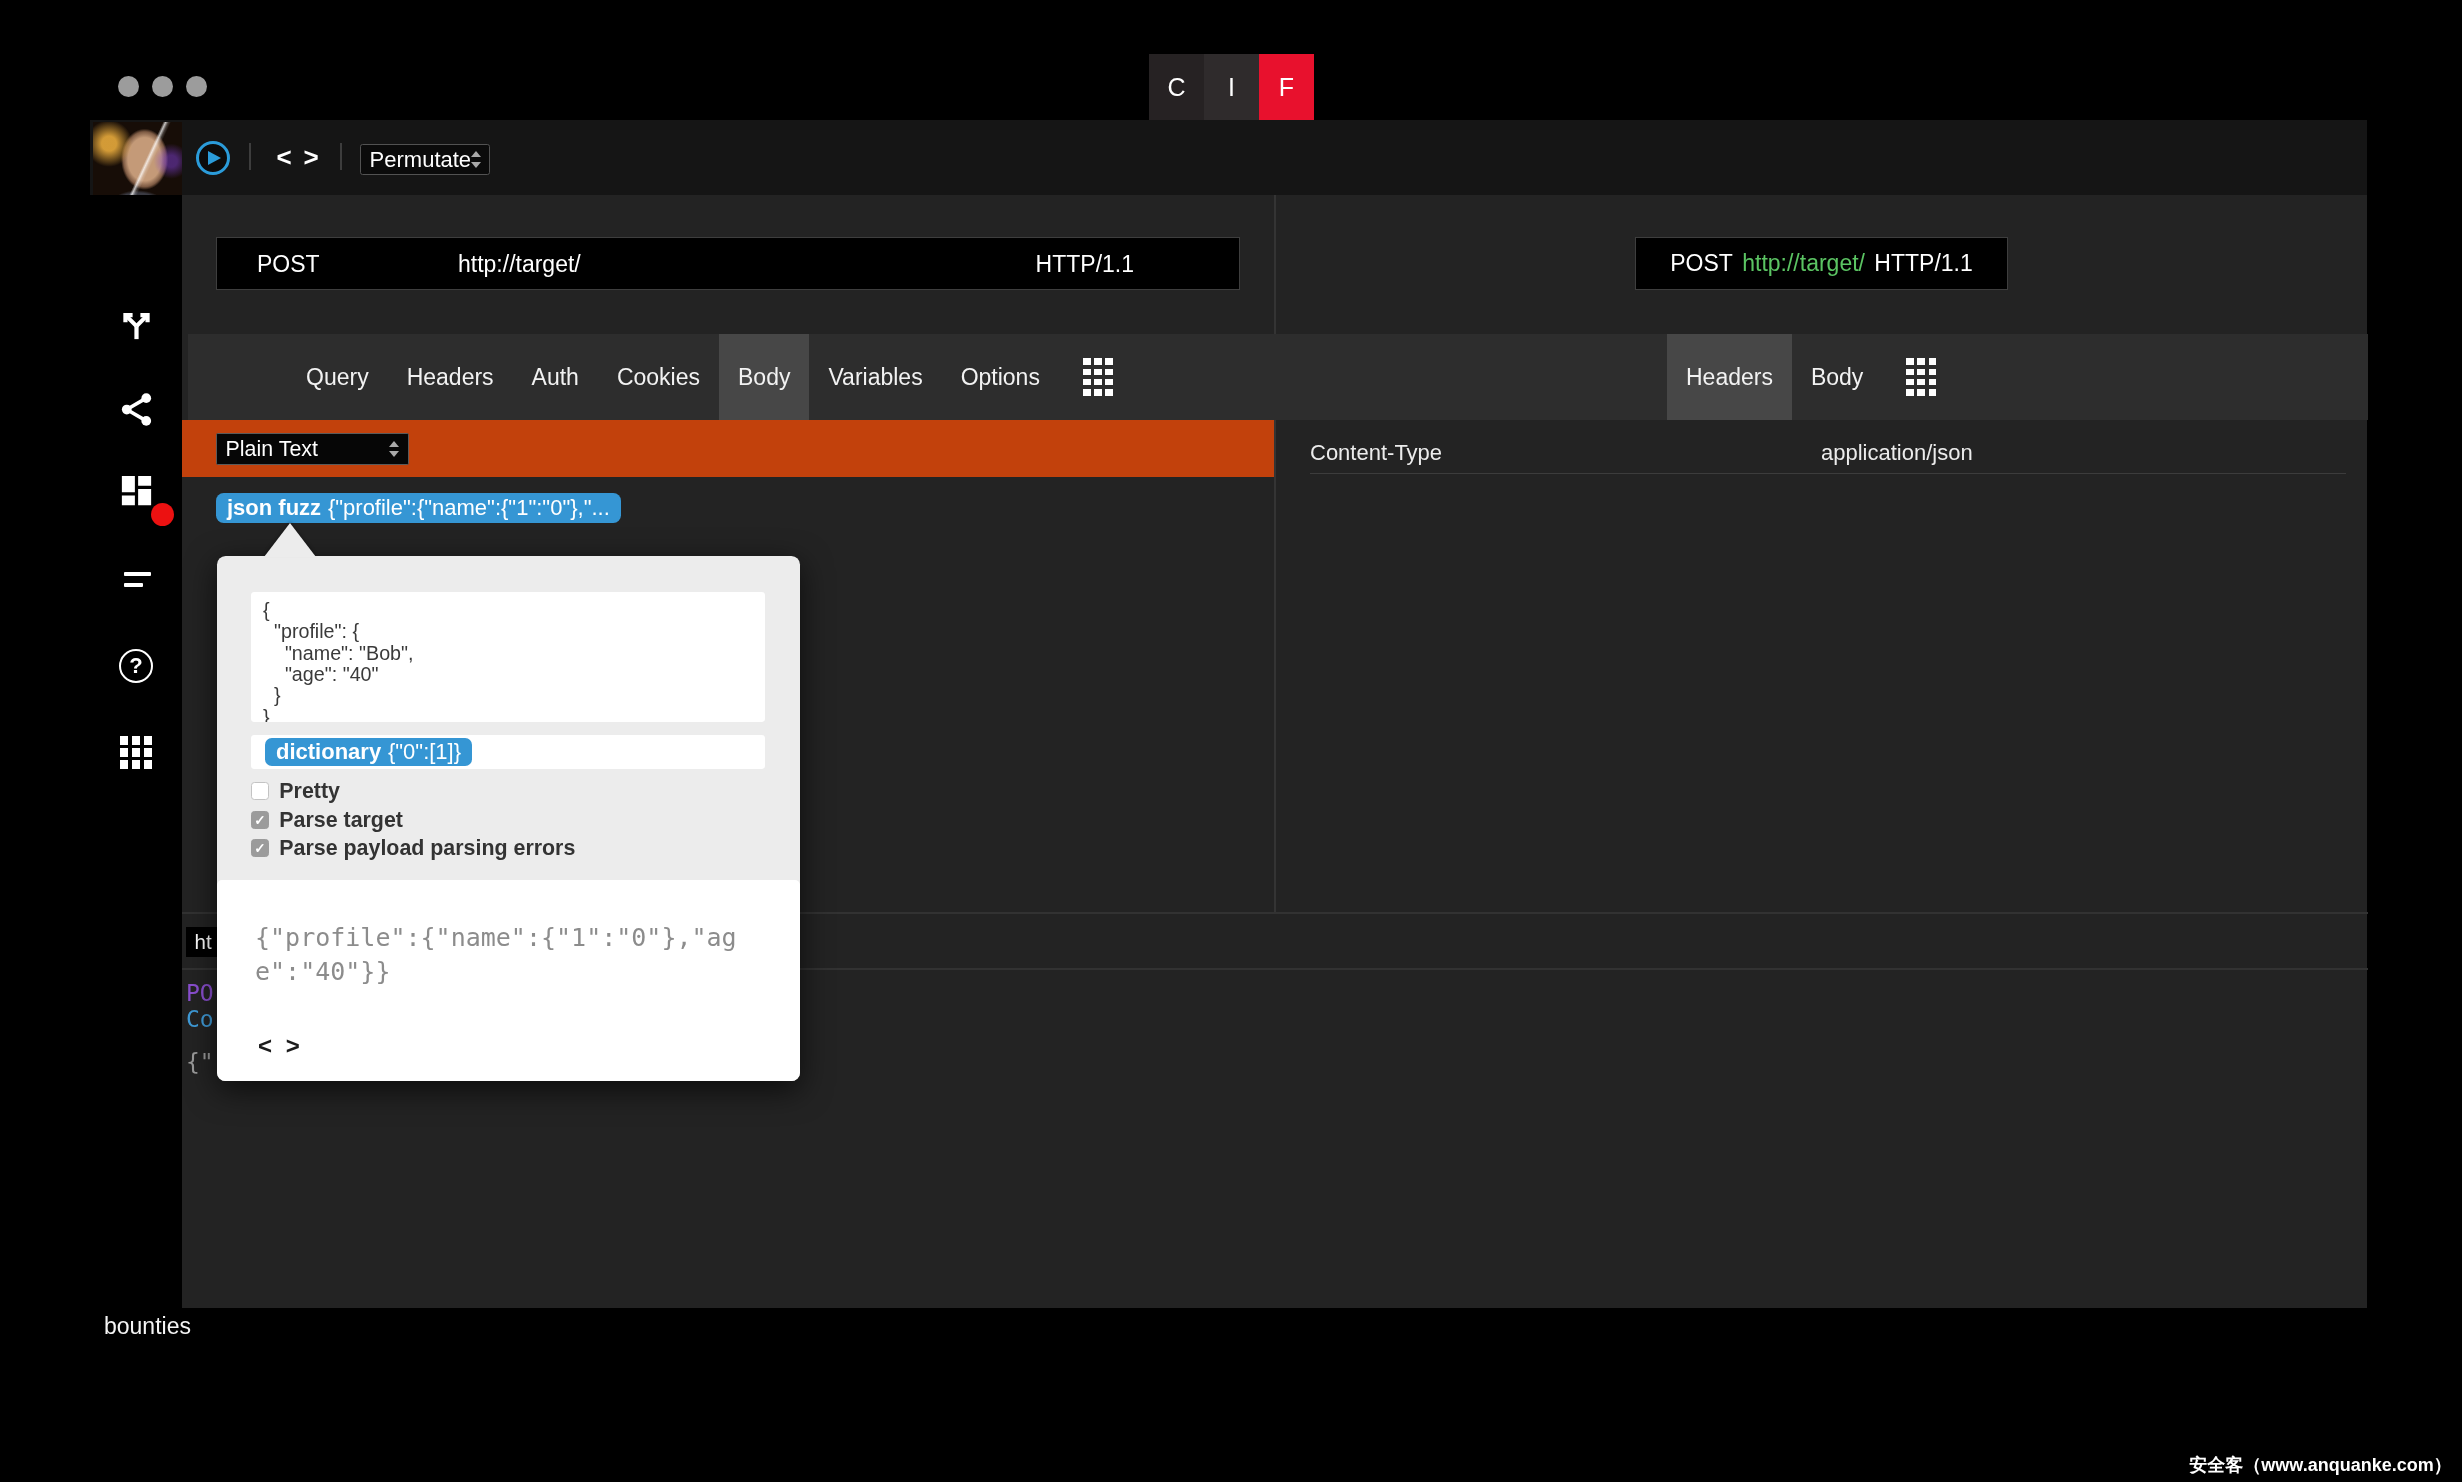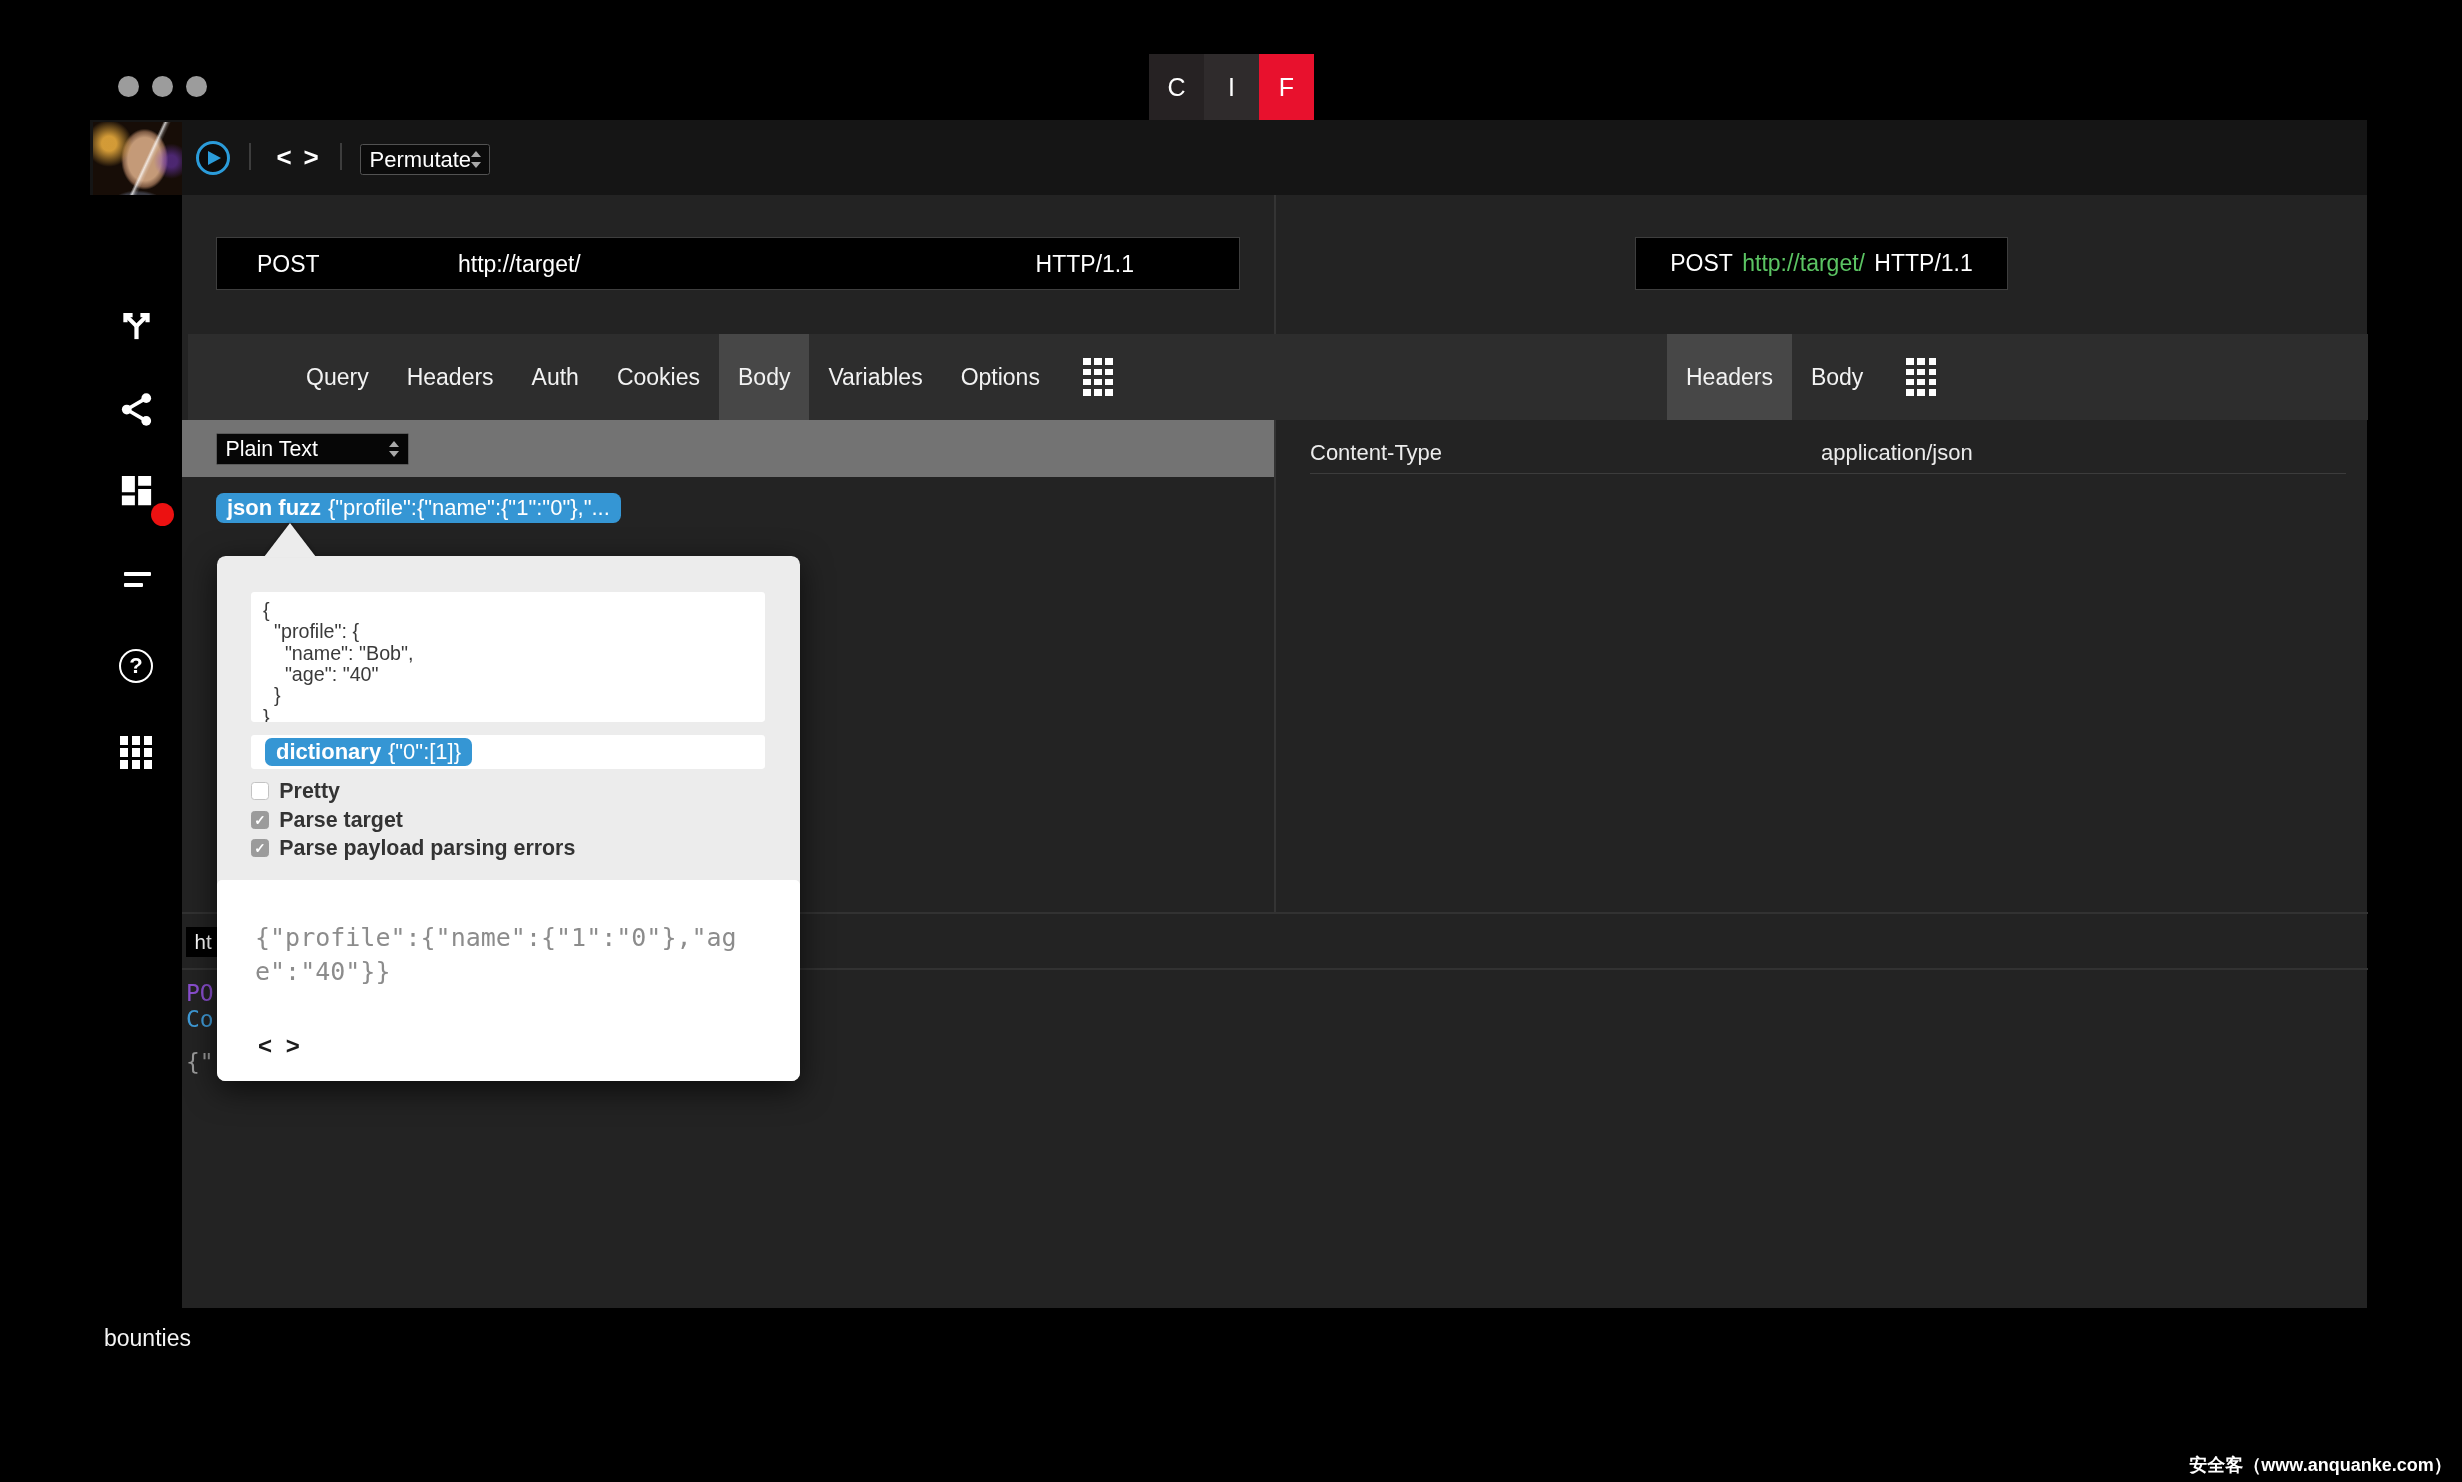--- a/index.html
+++ b/index.html
@@ -60,21 +60,21 @@
   .chip-right { left:1545px; top:117px; width:373px; display:flex; align-items:center; justify-content:center; gap:9.4px; }
 
   .tabbar { position:absolute; top:214px; height:86px; background:#2d2d2d; display:flex; align-items:stretch; color:#f2f2f2; font-size:23px; }
   .tabbar-left  { left:98px;  width:1092px; padding-left:99px; }
   .tabbar-right { left:1186px; width:1092px; padding-left:391px; }
   .tab { display:flex; align-items:center; padding:0 19px; cursor:default; }
   .tab.active { background:#474747; }
   .grid12 { display:grid; grid-template-columns:repeat(3,7.7px); grid-template-rows:repeat(4,6.8px); gap:3.4px; align-self:center; margin-left:24px; }
   .grid12 b { background:#fff; }
 
-  .black-row { position:absolute; left:92px; top:300px; width:1092px; height:57px; background:#737373; }
+  .black-row { position:absolute; left:92px; top:300px; width:1092px; height:57px; background:#c2410c; }
   .body-type-select { position:absolute; left:34px; top:13px; width:193px; height:32px; background:#060606;
                       border:1.7px solid #5a5a5a; border-radius:1.7px; color:#fff; font-size:21.4px;
                       display:flex; align-items:center; padding:0 8.6px; }
 
   .fuzz-token { position:absolute; left:126px; top:373px; height:30px; background:#3596d4; border-radius:7.7px;
                 color:#fff; font-size:22px; display:flex; align-items:center; padding:0 11px; white-space:pre; }
   .fuzz-token b { font-weight:700; margin-right:6.8px; }
 
   
   .mini-chip { position:absolute; left:96px; top:807px; height:30px; background:#000; color:#fff; font-size:20.5px;
@@ -106,21 +106,21 @@
              display:flex; align-items:center; justify-content:center; color:#fff; font-size:13.7px; }
   .chk-box.checked { background:#9b9b9b; border-color:#9b9b9b; }
   .chk-box.checked::after { content:"\2713"; }
 
   .result-box { position:absolute; left:0; top:324px; width:583px; height:201px; background:#fff;
                 border-radius:5.1px 5.1px 8.6px 8.6px; }
   .result-text { position:absolute; left:38px; top:41px; width:484px; color:#8c8c8c;
                  font-family:"DejaVu Sans Mono", monospace; font-size:25px; line-height:34px; word-break:break-all; }
   .popup-nav { position:absolute; left:41px; top:152px; color:#1c1c1c; font-size:24px; font-weight:700; letter-spacing:13.7px; }
 
-  .footer-left { position:absolute; left:104px; top:1313px; color:#f4f4f4; font-size:23px;margin-top:12px; }
+  .footer-left { position:absolute; left:104px; top:1313px; color:#f4f4f4; font-size:23px; }
   .watermark { position:absolute; right:10.3px; top:1453px; color:#fff; font-size:18px; font-weight:700; }
 
   svg { display:block; }
 </style>
 </head>
 <body>
 
 <div>
   <span class="win-dot" style="left:118px"></span>
   <span class="win-dot" style="left:152px"></span>

